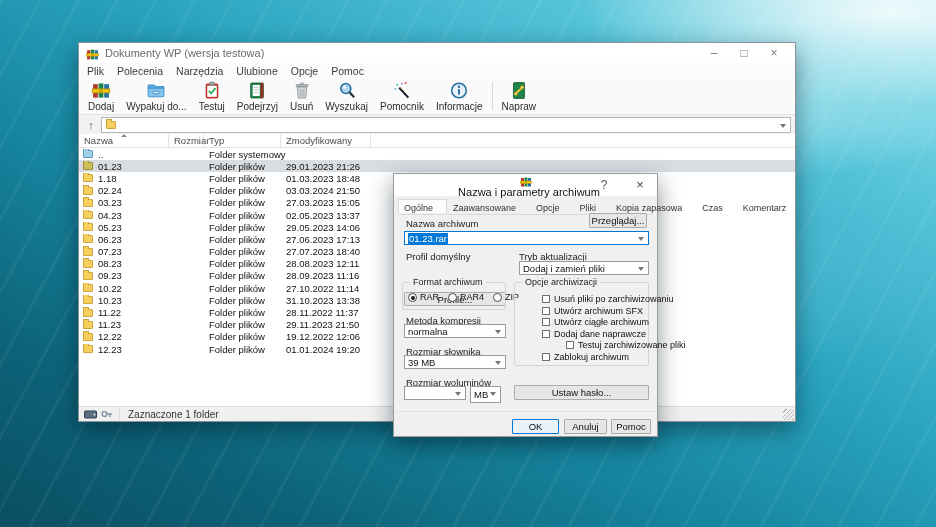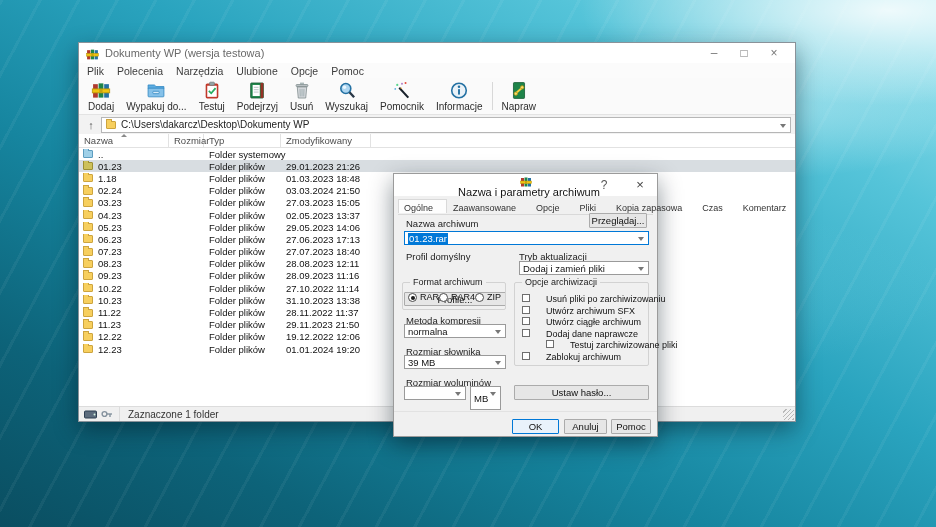--- a/index.html
+++ b/index.html
@@ -92,26 +92,26 @@
   .btn.default { border-color:#0078d7; background:#e9f2fb; }
 
   .combo { position:absolute; background:#fff; border:1px solid #9a9a9a; display:flex; align-items:center; padding:0 12px 0 3px; font-size:9.5px; color:#111; }
   .combo .combo-chev { right:4px; top:5px; }
   .combo.focused { border-color:#0078d7; }
   .combo .sel-text { background:#0078d7; color:#fff; padding:0 1px; }
 
   .groupbox { position:absolute; border:1px solid #d2d2d2; border-radius:2px; }
   .gb-legend { position:absolute; top:-6px; left:7px; background:#f0f0f0; padding:0 3px; font-size:9px; color:#222; white-space:nowrap; }
 
-  .radio-row { position:absolute; display:flex; align-items:flex-start; }
+  .radio-row { position:absolute; display:flex; gap:9px; align-items:flex-start; }
   .radio { display:flex; align-items:center; gap:3px; font-size:9px; color:#111; }
   .radio .dot { width:9px; height:9px; border:1px solid #4a4a4a; border-radius:50%; background:#fff; position:relative; flex:none; }
   .radio.checked .dot::after { content:""; position:absolute; left:2px; top:2px; width:4px; height:4px; border-radius:50%; background:#1a1a1a; }
 
-  .check { position:absolute; display:flex; gap:16px; font-size:9px; color:#111; white-space:nowrap; }
+  .check { position:absolute; display:flex; align-items:center; gap:4px; font-size:9px; color:#111; white-space:nowrap;margin-left:20px; }
   .check .box { width:8px; height:8px; border:1px solid #6e6e6e; background:#fff; flex:none; }
 
   .dlg-sep { position:absolute; left:0; right:0; top:237px; border-top:1px solid #e2e2e2; }
 </style>
 </head>
 <body>
 
 <div class="desktop">
 
   <div class="window main-window">
@@ -247,21 +247,20 @@
             </svg>
           </span>
           <span class="tb-label">Napraw</span>
         </div>
       </div>
 
     <div class="addressbar">
       <span class="up-btn">↑</span>
       <div class="address-combo">
         <span class="mini-folder"></span>
-        <span class="address-text">C:\Users\dakarcz\Desktop\Dokumenty WP</span>
         <span class="combo-chev"></span>
       </div>
     </div>
 
     <div class="list-header">
       <span class="sort-glyph"></span>
       <span class="hdr-cell hdr-name">Nazwa</span>
       <span class="hdr-cell hdr-size">Rozmiar</span>
       <span class="hdr-cell hdr-type">Typ</span>
       <span class="hdr-cell hdr-mod">Zmodyfikowany</span>
@@ -558,21 +557,21 @@
     <div class="combo" style="left:10px; top:181px; width:102px; height:14px;">
       <span>39 MB</span>
       <span class="combo-chev"></span>
     </div>
 
     <span class="dlg-label" style="left:12px; top:203px;">Rozmiar woluminów</span>
     <div class="combo" style="left:10px; top:212px; width:62px; height:14px;">
       <span></span>
       <span class="combo-chev"></span>
     </div>
-    <div class="combo" style="left:76px; top:212px; width:31px; height:24px;">
+    <div class="combo" style="left:76px; top:212px; width:31px; height:17px;">
       <span>MB</span>
       <span class="combo-chev"></span>
     </div>
     <span class="btn" style="left:120px; top:211px; width:135px; height:15px;">Ustaw hasło...</span>
 
     <div class="dlg-sep"></div>
 
     <span class="btn default" style="left:118px; top:245px; width:47px; height:15px;">OK</span>
     <span class="btn" style="left:170px; top:245px; width:43px; height:15px;">Anuluj</span>
     <span class="btn" style="left:217px; top:245px; width:40px; height:15px;">Pomoc</span>

